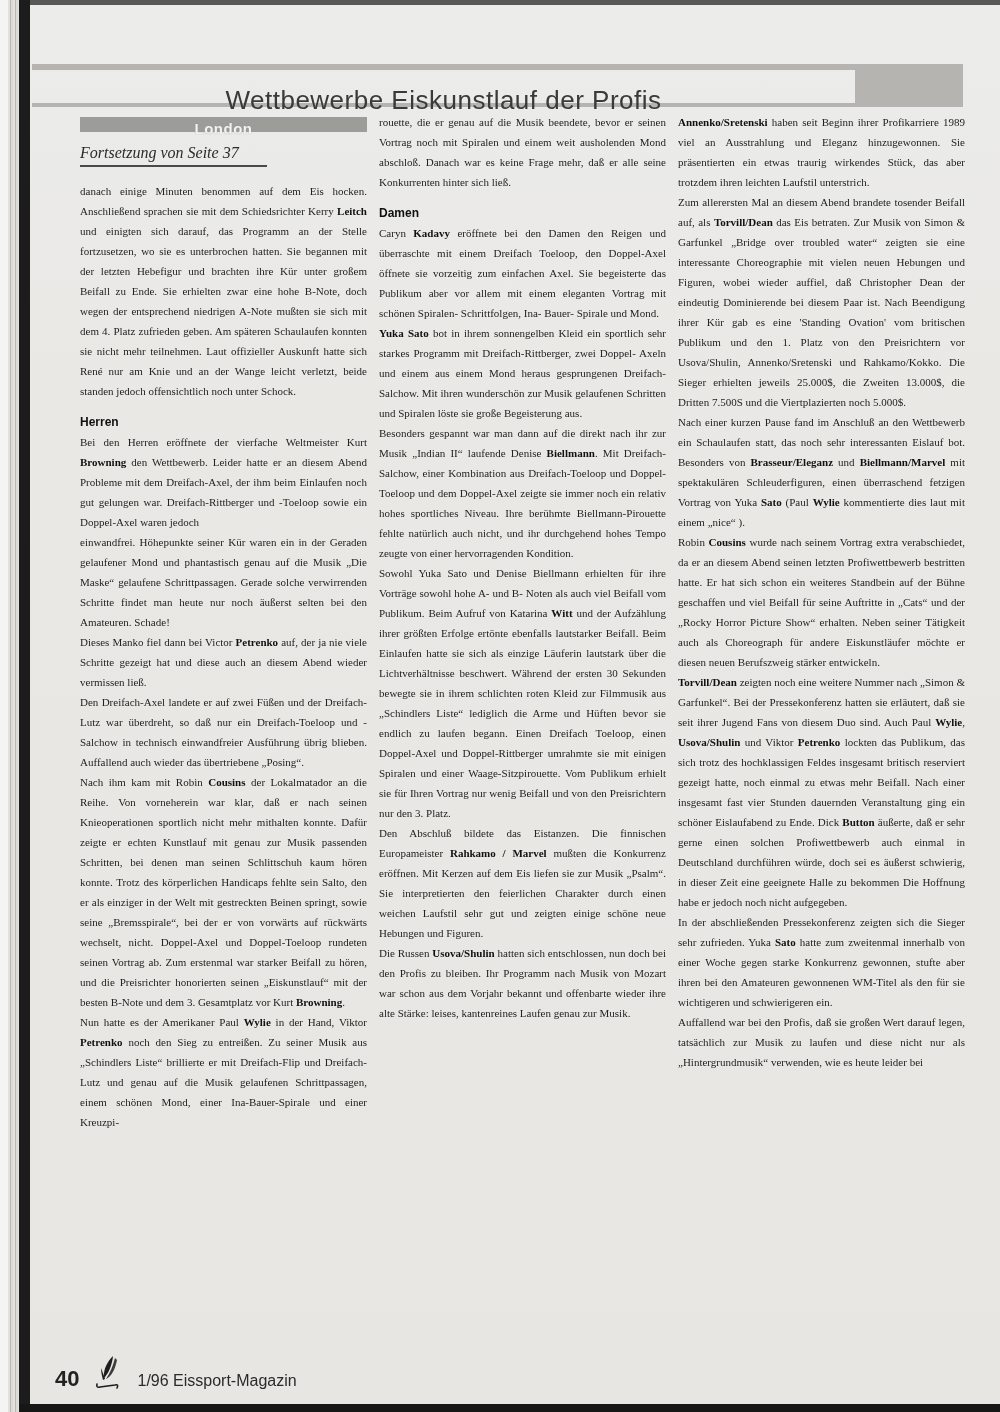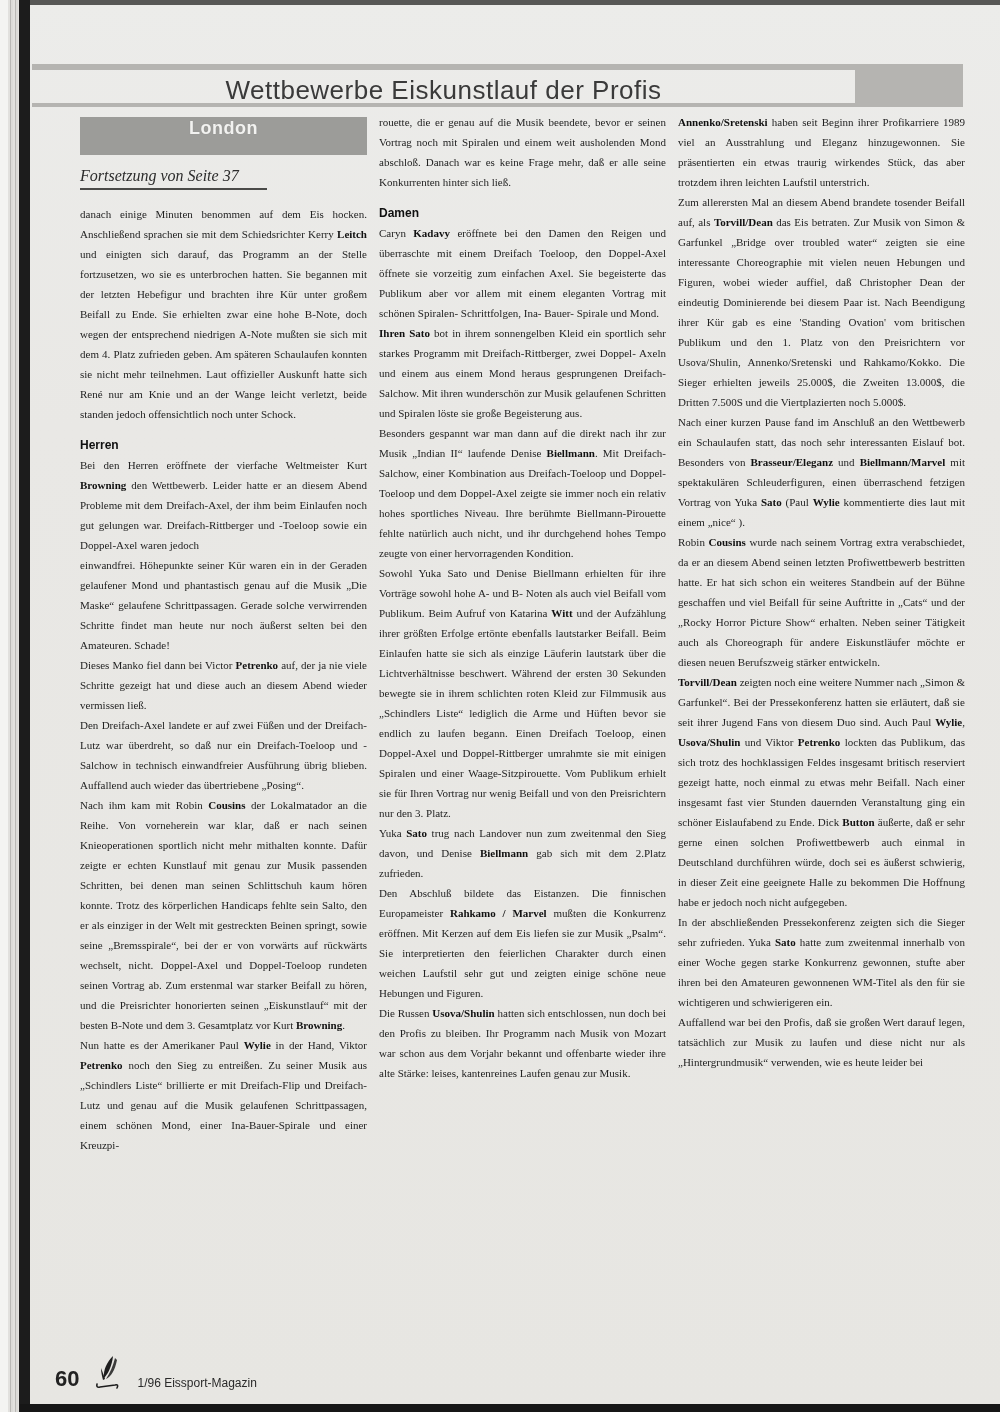--- a/index.html
+++ b/index.html
@@ -14,50 +14,50 @@
   .scan-curl{position:absolute;top:0;left:8px;width:11px;height:100%;
     background:repeating-linear-gradient(90deg,#e2e1de 0 2px,#b9b8b5 2px 3px,#dcdbd8 3px 5px);}
   .scan-bar{position:absolute;top:0;left:19px;width:11px;height:100%;background:#1c1c1c;}
   .bottom-bar{position:absolute;left:20px;right:0;bottom:0;height:8px;background:#161616;}
   
   .header-band{position:absolute;top:64px;left:32px;right:37px;height:43px;}
   .rule-top{position:absolute;top:0;left:0;right:0;height:6px;background:#b5b4b1;}
   .rule-bottom{position:absolute;bottom:0;left:0;right:0;height:4px;background:#b5b4b1;}
   .rule-right-block{position:absolute;top:0;right:0;width:108px;height:100%;background:#b5b4b1;}
   .page-title{
-    position:absolute;top:11px;left:0;right:108px;text-align:center;
+    position:absolute;top:21px;left:0;right:108px;text-align:center;
     font-family:"Liberation Sans",sans-serif;font-size:26px;color:#3a3a3a;letter-spacing:.5px;
   }
   
   .columns{position:absolute;top:112px;left:80px;width:885px;display:flex;gap:12px;}
   .col{width:287px;flex:0 0 287px;}
   .col p{
     margin:0;font-size:11px;line-height:20px;text-align:justify;
     hyphens:auto;-webkit-hyphens:auto;color:#232323;
   }
   .col p b{font-weight:bold;color:#111;}
   .col h3{
     font-family:"Liberation Sans",sans-serif;font-size:12px;color:#101010;
     margin:14px 0 3px 0;
   }
   .badge{
-    margin:5px 0 10px 0;height:38px;line-height:23px;text-align:center;
+    margin:5px 0 10px 0;height:15px;line-height:23px;text-align:center;
     background:#9c9c99;color:#f2f2f0;font-family:"Liberation Sans",sans-serif;
-    font-weight:bold;font-size:18px;letter-spacing:.5px;text-shadow:0 0 1px #8a8a88;
+    font-weight:bold;font-size:15px;letter-spacing:.5px;text-shadow:0 0 1px #8a8a88;
   }
   .continuation{
     display:inline-block;font-style:italic;font-size:16px;color:#2b2b2b;
     border-bottom:2px solid #4a4a48;padding:0 28px 3px 0;margin:2px 0 14px 0;
   }
   
   .footer{position:absolute;left:55px;bottom:22px;display:flex;align-items:flex-end;gap:12px;
     font-family:"Liberation Sans",sans-serif;color:#222;}
   .footer .pagenum{font-weight:bold;font-size:22px;line-height:1;}
   .footer .logo{width:30px;height:36px;margin:0 2px;}
-  .footer .issue{font-size:12px;line-height:1.1;color:#2a2a2a;}
+  .footer .issue{font-size:16px;line-height:1.1;color:#2a2a2a;}
 </style>
 </head>
 <body>
 
 <div class="page">
 
   <div class="scan-top-strip"></div>
   <div class="scan-left-white"></div>
   <div class="scan-curl"></div>
   <div class="scan-bar"></div>
@@ -68,40 +68,39 @@
     <div class="rule-right-block"></div>
     <div class="page-title">Wettbewerbe Eiskunstlauf der Profis</div>
   </div>
 
   <div class="columns">
     <div class="col"><div class="badge">London</div><div class="continuation">Fortsetzung von Seite 37</div><p>danach einige Minuten benommen auf dem Eis hocken. Anschließend sprachen sie mit dem Schiedsrichter Kerry <b>Leitch</b> und einigten sich darauf, das Programm an der Stelle fortzusetzen, wo sie es unterbrochen hatten. Sie begannen mit der letzten Hebefigur und brachten ihre Kür unter großem Beifall zu Ende. Sie erhielten zwar eine hohe B-Note, doch wegen der entsprechend niedrigen A-Note mußten sie sich mit dem 4. Platz zufrieden geben. Am späteren Schaulaufen konnten sie nicht mehr teilnehmen. Laut offizieller Auskunft hatte sich René nur am Knie und an der Wange leicht verletzt, beide standen jedoch offensichtlich noch unter Schock.</p><h3>Herren</h3><p>Bei den Herren eröffnete der vierfache Weltmeister Kurt <b>Browning</b> den Wettbewerb. Leider hatte er an diesem Abend Probleme mit dem Dreifach-Axel, der ihm beim Einlaufen noch gut gelungen war. Dreifach-Rittberger und -Toeloop sowie ein Doppel-Axel waren jedoch</p><p>einwandfrei. Höhepunkte seiner Kür waren ein in der Geraden gelaufener Mond und phantastisch genau auf die Musik „Die Maske“ gelaufene Schrittpassagen. Gerade solche verwirrenden Schritte findet man heute nur noch äußerst selten bei den Amateuren. Schade!</p><p>Dieses Manko fiel dann bei Victor <b>Petrenko</b> auf, der ja nie viele Schritte gezeigt hat und diese auch an diesem Abend wieder vermissen ließ.</p><p>Den Dreifach-Axel landete er auf zwei Füßen und der Dreifach-Lutz war überdreht, so daß nur ein Dreifach-Toeloop und -Salchow in technisch einwandfreier Ausführung übrig blieben. Auffallend auch wieder das übertriebene „Posing“.</p><p>Nach ihm kam mit Robin <b>Cousins</b> der Lokalmatador an die Reihe. Von vorneherein war klar, daß er nach seinen Knieoperationen sportlich nicht mehr mithalten konnte. Dafür zeigte er echten Kunstlauf mit genau zur Musik passenden Schritten, bei denen man seinen Schlittschuh kaum hören konnte. Trotz des körperlichen Handicaps fehlte sein Salto, den er als einziger in der Welt mit gestreckten Beinen springt, sowie seine „Bremsspirale“, bei der er von vorwärts auf rückwärts wechselt, nicht. Doppel-Axel und Doppel-Toeloop rundeten seinen Vortrag ab. Zum erstenmal war starker Beifall zu hören, und die Preisrichter honorierten seinen „Eiskunstlauf“ mit der besten B-Note und dem 3. Gesamtplatz vor Kurt <b>Browning</b>.</p><p>Nun hatte es der Amerikaner Paul <b>Wylie</b> in der Hand, Viktor <b>Petrenko</b> noch den Sieg zu entreißen. Zu seiner Musik aus „Schindlers Liste“ brillierte er mit Dreifach-Flip und Dreifach-Lutz und genau auf die Musik gelaufenen Schrittpassagen, einem schönen Mond, einer Ina-Bauer-Spirale und einer Kreuzpi-</p></div>
     <div class="col">
         <p>rouette, die er genau auf die Musik beendete, bevor er seinen Vortrag noch mit Spiralen und einem weit ausholenden Mond abschloß. Danach war es keine Frage mehr, daß er alle seine Konkurrenten hinter sich ließ.</p>
         <h3>Damen</h3>
         <p>Caryn <b>Kadavy</b> eröffnete bei den Damen den Reigen und überraschte mit einem Dreifach Toeloop, den Doppel-Axel öffnete sie vorzeitig zum einfachen Axel. Sie begeisterte das Publikum aber vor allem mit einem eleganten Vortrag mit schönen Spiralen- Schrittfolgen, Ina- Bauer- Spirale und Mond.</p>
-        <p><b>Ihren Sato</b> bot in ihrem sonnengelben Kleid ein sportlich sehr starkes Programm mit Dreifach-Rittberger, zwei Doppel- Axeln und einem aus einem Mond heraus gesprungenen Dreifach-Salchow. Mit ihren wunderschön zur Musik gelaufenen Schritten und Spiralen löste sie große Begeisterung aus.</p>
+        <p><b>Yuka Sato</b> bot in ihrem sonnengelben Kleid ein sportlich sehr starkes Programm mit Dreifach-Rittberger, zwei Doppel- Axeln und einem aus einem Mond heraus gesprungenen Dreifach-Salchow. Mit ihren wunderschön zur Musik gelaufenen Schritten und Spiralen löste sie große Begeisterung aus.</p>
         <p>Besonders gespannt war man dann auf die direkt nach ihr zur Musik „Indian II“ laufende Denise <b>Biellmann</b>. Mit Dreifach-Salchow, einer Kombination aus Dreifach-Toeloop und Doppel-Toeloop und dem Doppel-Axel zeigte sie immer noch ein relativ hohes sportliches Niveau. Ihre berühmte Biellmann-Pirouette fehlte natürlich auch nicht, und ihr durchgehend hohes Tempo zeugte von einer hervorragenden Kondition.</p>
         <p>Sowohl Yuka Sato und Denise Biellmann erhielten für ihre Vorträge sowohl hohe A- und B- Noten als auch viel Beifall vom Publikum. Beim Aufruf von Katarina <b>Witt</b> und der Aufzählung ihrer größten Erfolge ertönte ebenfalls lautstarker Beifall. Beim Einlaufen hatte sie sich als einzige Läuferin lautstark über die Lichtverhältnisse beschwert. Während der ersten 30 Sekunden bewegte sie in ihrem schlichten roten Kleid zur Filmmusik aus „Schindlers Liste“ lediglich die Arme und Hüften bevor sie endlich zu laufen begann. Einen Dreifach Toeloop, einen Doppel-Axel und Doppel-Rittberger umrahmte sie mit einigen Spiralen und einer Waage-Sitzpirouette. Vom Publikum erhielt sie für Ihren Vortrag nur wenig Beifall und von den Preisrichtern nur den 3. Platz.</p>
-        <p>Yuka <b>Sato</b> trug nach Landover nun zum zweitenmal den Sieg davon, und Denise <b>Biellmann</b> gab sich mit dem 2.Platz zufrieden.</p>
         <p>Den Abschluß bildete das Eistanzen. Die finnischen Europameister <b>Rahkamo / Marvel</b> mußten die Konkurrenz eröffnen. Mit Kerzen auf dem Eis liefen sie zur Musik „Psalm“. Sie interpretierten den feierlichen Charakter durch einen weichen Laufstil sehr gut und zeigten einige schöne neue Hebungen und Figuren.</p>
         <p>Die Russen <b>Usova/Shulin</b> hatten sich entschlossen, nun doch bei den Profis zu bleiben. Ihr Programm nach Musik von Mozart war schon aus dem Vorjahr bekannt und offenbarte wieder ihre alte Stärke: leises, kantenreines Laufen genau zur Musik.</p>
       </div>
     <div class="col">
         <p><b>Annenko/Sretenski</b> haben seit Beginn ihrer Profikarriere 1989 viel an Ausstrahlung und Eleganz hinzugewonnen. Sie präsentierten ein etwas traurig wirkendes Stück, das aber trotzdem ihren leichten Laufstil unterstrich.</p>
         <p>Zum allerersten Mal an diesem Abend brandete tosender Beifall auf, als <b>Torvill/Dean</b> das Eis betraten. Zur Musik von Simon &amp; Garfunkel „Bridge over troubled water“ zeigten sie eine interessante Choreographie mit vielen neuen Hebungen und Figuren, wobei wieder auffiel, daß Christopher Dean der eindeutig Dominierende bei diesem Paar ist. Nach Beendigung ihrer Kür gab es eine 'Standing Ovation' vom britischen Publikum und den 1. Platz von den Preisrichtern vor Usova/Shulin, Annenko/Sretenski und Rahkamo/Kokko. Die Sieger erhielten jeweils 25.000$, die Zweiten 13.000$, die Dritten 7.500S und die Viertplazierten noch 5.000$.</p>
         <p>Nach einer kurzen Pause fand im Anschluß an den Wettbewerb ein Schaulaufen statt, das noch sehr interessanten Eislauf bot. Besonders von <b>Brasseur/Eleganz</b> und <b>Biellmann/Marvel</b> mit spektakulären Schleuderfiguren, einen überraschend fetzigen Vortrag von Yuka <b>Sato</b> (Paul <b>Wylie</b> kommentierte dies laut mit einem „nice“ ).</p>
         <p>Robin <b>Cousins</b> wurde nach seinem Vortrag extra verabschiedet, da er an diesem Abend seinen letzten Profiwettbewerb bestritten hatte. Er hat sich schon ein weiteres Standbein auf der Bühne geschaffen und viel Beifall für seine Auftritte in „Cats“ und der „Rocky Horror Picture Show“ erhalten. Neben seiner Tätigkeit auch als Choreograph für andere Eiskunstläufer möchte er diesen neuen Berufszweig stärker entwickeln.</p>
         <p><b>Torvill/Dean</b> zeigten noch eine weitere Nummer nach „Simon &amp; Garfunkel“. Bei der Pressekonferenz hatten sie erläutert, daß sie seit ihrer Jugend Fans von diesem Duo sind. Auch Paul <b>Wylie</b>, <b>Usova/Shulin</b> und Viktor <b>Petrenko</b> lockten das Publikum, das sich trotz des hochklassigen Feldes insgesamt britisch reserviert gezeigt hatte, noch einmal zu etwas mehr Beifall. Nach einer insgesamt fast vier Stunden dauernden Veranstaltung ging ein schöner Eislaufabend zu Ende. Dick <b>Button</b> äußerte, daß er sehr gerne einen solchen Profiwettbewerb auch einmal in Deutschland durchführen würde, doch sei es äußerst schwierig, in dieser Zeit eine geeignete Halle zu bekommen Die Hoffnung habe er jedoch noch nicht aufgegeben.</p>
         <p>In der abschließenden Pressekonferenz zeigten sich die Sieger sehr zufrieden. Yuka <b>Sato</b> hatte zum zweitenmal innerhalb von einer Woche gegen starke Konkurrenz gewonnen, stufte aber ihren bei den Amateuren gewonnenen WM-Titel als den für sie wichtigeren und schwierigeren ein.</p>
         <p>Auffallend war bei den Profis, daß sie großen Wert darauf legen, tatsächlich zur Musik zu laufen und diese nicht nur als „Hintergrundmusik“ verwenden, wie es heute leider bei</p>
       </div>
   </div>
 
   <div class="footer">
-    <span class="pagenum">60</span>
+    <span class="pagenum">40</span>
     <svg class="logo" viewBox="0 0 30 36" aria-hidden="true">
       <path d="M20 2 C14 8 10 16 11 24 C15 20 19 12 20 2 Z" fill="#1d1d1d"></path>
       <path d="M22 4 C20 12 17 19 13 25 C18 23 22 16 24 6 Z" fill="#1d1d1d" opacity=".85"></path>
       <path d="M8 14 C10 19 11 22 12 25 L10 26 C9 22 8 18 8 14 Z" fill="#1d1d1d"></path>
       <path d="M4 30 Q3 34 7 33 L22 31 Q26 30 24 34" fill="none" stroke="#1d1d1d" stroke-width="1.6" stroke-linecap="round"></path>
     </svg>
     <span class="issue">1/96 Eissport-Magazin</span>
   </div>
 
   <div class="bottom-bar"></div>

